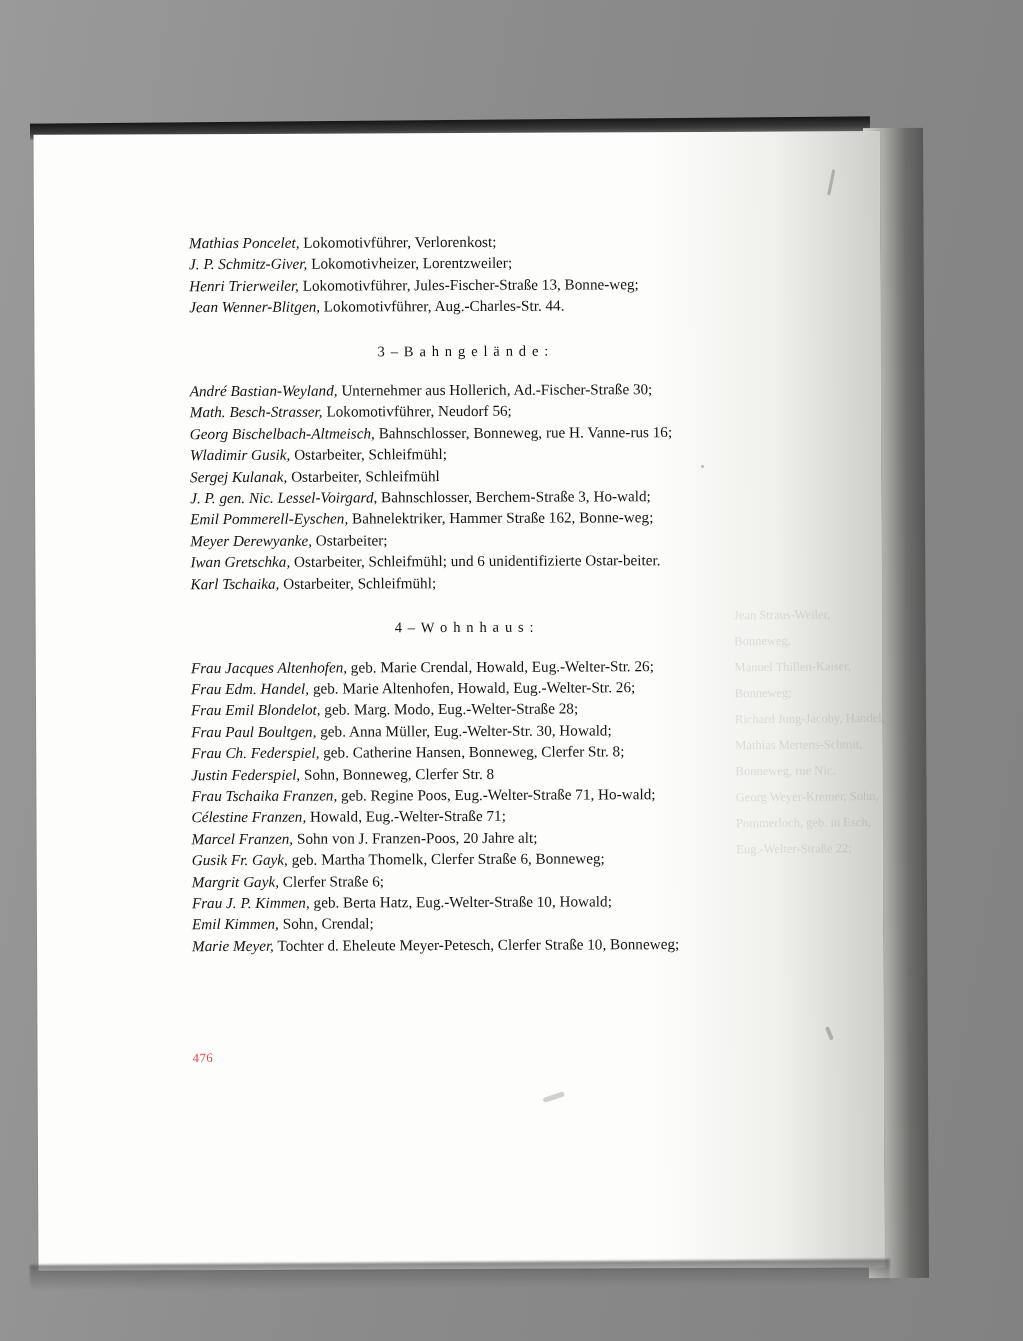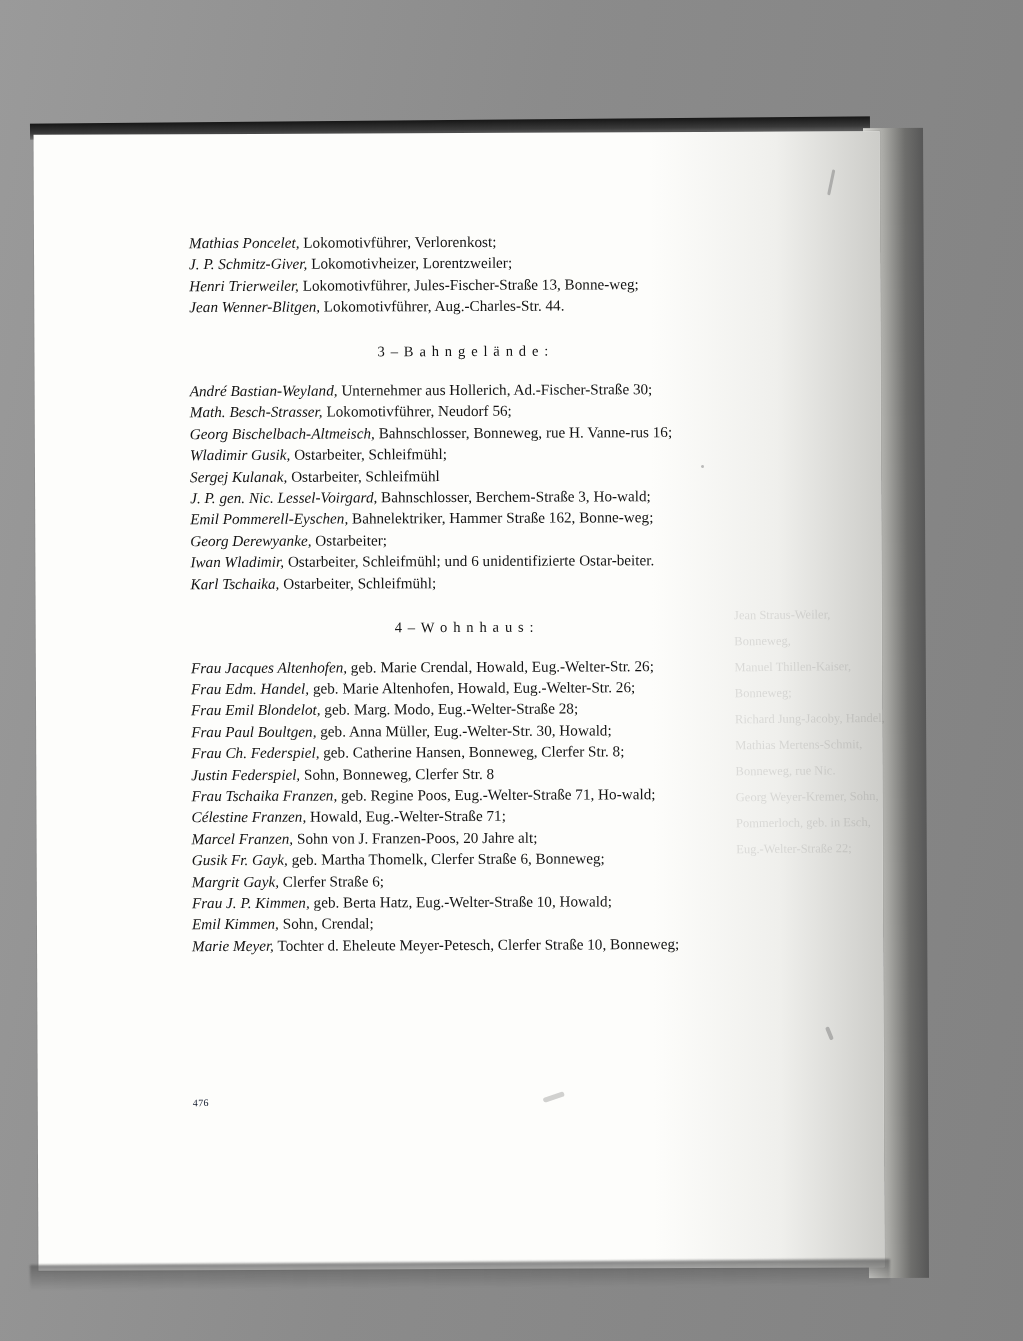--- a/index.html
+++ b/index.html
@@ -103,23 +103,23 @@
   .section-head {
     margin: 24px 0 17px 0;
     text-align: center;
     font-size: 14.6px;
     letter-spacing: 1.1px;
     font-style: normal;
   }
   #page-number {
     position: absolute;
     left: 155px;
-    top: 963px;
-    font-size: 10px;
-    color: #0f172a;
+    top: 916px;
+    font-size: 13px;
+    color: #ef4444;
     letter-spacing: 0.4px;
   }
 
   
   .speck {
     position: absolute;
     background: #7d7d7d;
     border-radius: 50%;
     opacity: 0.5;
   }
@@ -155,22 +155,22 @@
 
       <p class="section-head">3 – B a h n g e l ä n d e :</p>
 
       <p class="entry"><i>André Bastian-Weyland,</i><span> Unternehmer aus Hollerich, Ad.-Fischer-Straße 30;</span></p>
       <p class="entry"><i>Math. Besch-Strasser,</i><span> Lokomotivführer, Neudorf 56;</span></p>
       <p class="entry"><i>Georg Bischelbach-Altmeisch,</i><span> Bahnschlosser, Bonneweg, rue H. Vanne-rus 16;</span></p>
       <p class="entry"><i>Wladimir Gusik,</i><span> Ostarbeiter, Schleifmühl;</span></p>
       <p class="entry"><i>Sergej Kulanak,</i><span> Ostarbeiter, Schleifmühl</span></p>
       <p class="entry"><i>J. P. gen. Nic. Lessel-Voirgard,</i><span> Bahnschlosser, Berchem-Straße 3, Ho-wald;</span></p>
       <p class="entry"><i>Emil Pommerell-Eyschen,</i><span> Bahnelektriker, Hammer Straße 162, Bonne-weg;</span></p>
-      <p class="entry"><i>Georg Derewyanke,</i><span> Ostarbeiter;</span></p>
-      <p class="entry"><i>Iwan Wladimir,</i><span> Ostarbeiter, Schleifmühl; und 6 unidentifizierte Ostar-beiter.</span></p>
+      <p class="entry"><i>Meyer Derewyanke,</i><span> Ostarbeiter;</span></p>
+      <p class="entry"><i>Iwan Gretschka,</i><span> Ostarbeiter, Schleifmühl; und 6 unidentifizierte Ostar-beiter.</span></p>
       <p class="entry"><i>Karl Tschaika,</i><span> Ostarbeiter, Schleifmühl;</span></p>
 
       <p class="section-head">4 – W o h n h a u s :</p>
 
       <p class="entry"><i>Frau Jacques Altenhofen,</i><span> geb. Marie Crendal, Howald, Eug.-Welter-Str. 26;</span></p>
       <p class="entry"><i>Frau Edm. Handel,</i><span> geb. Marie Altenhofen, Howald, Eug.-Welter-Str. 26;</span></p>
       <p class="entry"><i>Frau Emil Blondelot,</i><span> geb. Marg. Modo, Eug.-Welter-Straße 28;</span></p>
       <p class="entry"><i>Frau Paul Boultgen,</i><span> geb. Anna Müller, Eug.-Welter-Str. 30, Howald;</span></p>
       <p class="entry"><i>Frau Ch. Federspiel,</i><span> geb. Catherine Hansen, Bonneweg, Clerfer Str. 8;</span></p>
       <p class="entry"><i>Justin Federspiel,</i><span> Sohn, Bonneweg, Clerfer Str. 8</span></p>

